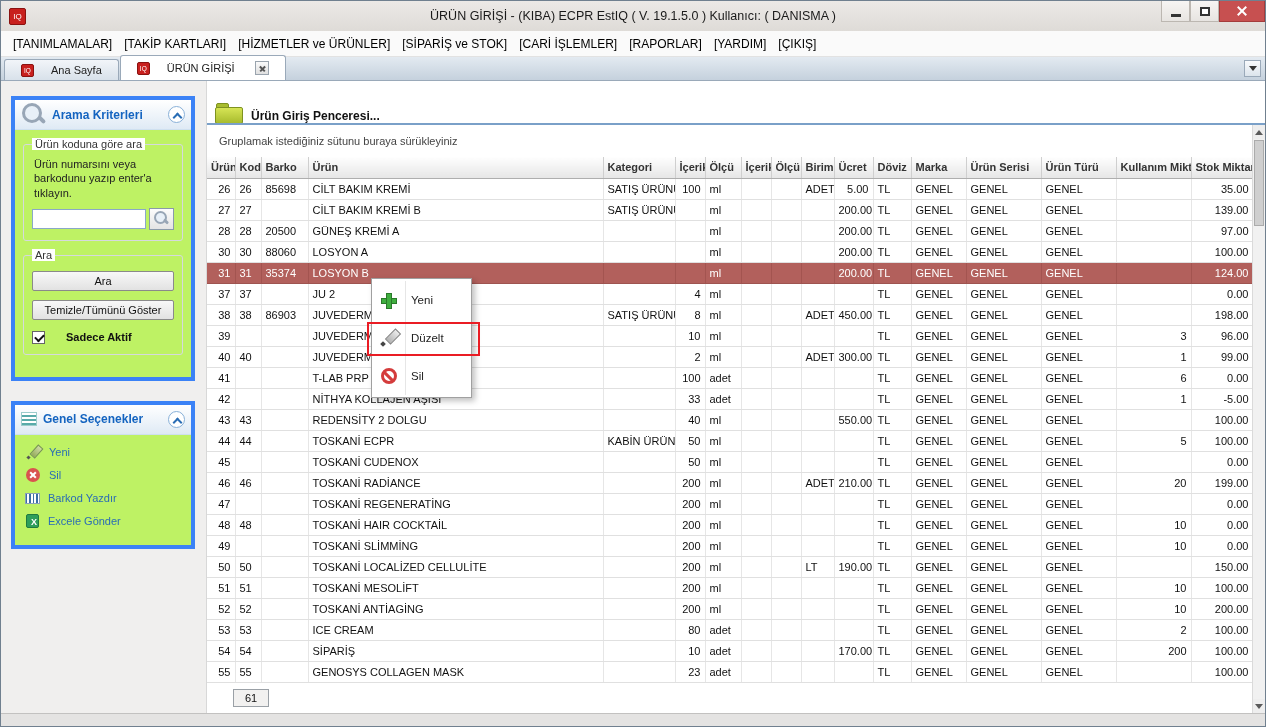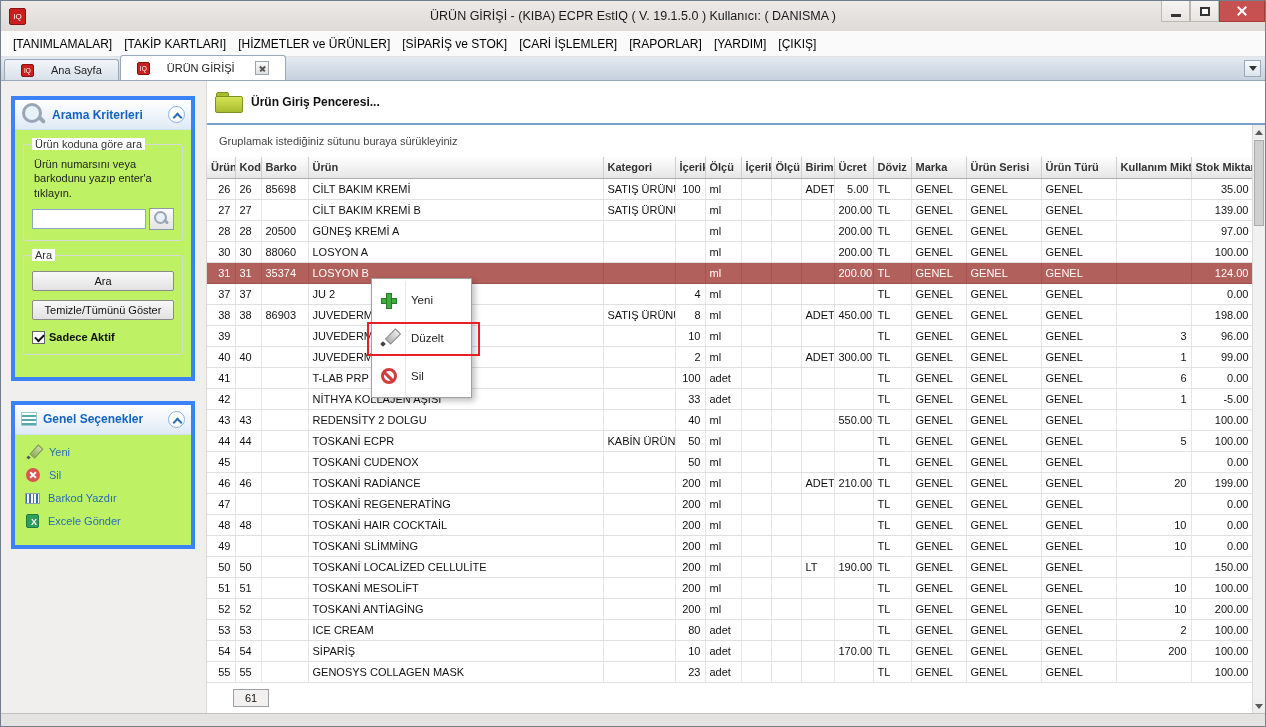--- a/index.html
+++ b/index.html
@@ -42,29 +42,29 @@
   .panel-title{color:#1464c0;font-weight:bold;font-size:12px;flex:1}
   .panel-body{padding:8px}
   .groupbox{position:relative;border:1px solid #d5d9de;border-radius:3px;margin-top:6px;padding:12px 8px 10px;margin-bottom:14px}
   .legend{position:absolute;top:-7px;left:8px;background:#fff;padding:0 3px;font-size:11px;color:#333;white-space:nowrap}
   .hint{font-size:11px;color:#222;line-height:1.3;width:120px;margin:0 0 8px 2px}
   .search-row{display:flex;gap:3px;align-items:center}
   .search-input{flex:1;min-width:0;height:20px;border:1px solid #8aa8c8;font-size:11px;padding:0 3px;font-family:inherit}
   .search-btn{width:25px;height:22px;border:1px solid #8a9aaa;background:linear-gradient(#fcfcfc,#e4e4e4);display:flex;align-items:center;justify-content:center;padding:0}
   .btn{display:block;width:100%;height:20px;margin-top:9px;border:1px solid #8a8a8a;background:linear-gradient(#f8f8f8,#e2e2e2);font-size:11px;font-family:inherit;border-radius:2px;color:#111}
   .btn:first-of-type{margin-top:3px}
-  .check-row{display:flex;align-items:center;gap:4px;margin-top:11px}
+  .check-row{display:flex;align-items:center;gap:21px;margin-top:11px}
   .check-label{font-size:11px;font-weight:bold;color:#111}
   .checkbox{width:13px;height:13px;border:1px solid #666;background:#fff;position:relative;display:inline-block;flex:none}
   .checkbox.checked::after{content:"";position:absolute;left:2px;top:2px;width:7px;height:4px;border:solid #111;border-width:0 0 2px 2px;transform:rotate(-45deg)}
   .options{padding:6px 10px 12px}
   .opt-link{display:flex;align-items:center;gap:8px;height:23px;color:#2a6db5;font-size:11px;cursor:pointer}
   
   .main{flex:1;background:#fff;position:relative;min-width:0;border-left:1px solid #d8d8d8}
-  .main-header{height:42px;display:flex;align-items:center;gap:10px;padding-left:8px;background:#fff}
+  .main-header{height:42px;display:flex;align-items:flex-end;gap:10px;padding-left:8px;background:#fff}
   .main-title{font-weight:bold;font-size:12px;color:#111}
   .grid{position:absolute;top:42px;left:0;right:0;bottom:0;border-top:2px solid #7aa0c8;background:#fff}
   .group-bar{height:32px;line-height:32px;padding-left:12px;font-size:11px;color:#444;background:#fff;white-space:nowrap;overflow:hidden}
   .grid-scroll{position:absolute;top:32px;left:0;right:13px;bottom:0;overflow:hidden}
   table.grid-table{border-collapse:collapse;table-layout:fixed;width:100%}
   .grid-table th{height:21px;background:linear-gradient(#fefefe,#e6e6e6);border-right:1px solid #cfcfcf;border-bottom:1px solid #aeaeae;
     font-weight:bold;font-size:11px;color:#333;text-align:left;padding:0 4px;overflow:hidden;white-space:nowrap;cursor:default}
   .grid-table td{height:21px;border-right:1px solid #e6e6e6;border-bottom:1px solid #e0e0e0;font-size:11px;color:#111;padding:0 4px;overflow:hidden;white-space:nowrap;background:#fff}
   .grid-table td.num{text-align:right}
   .grid-table tr.selected td{background:#b2605c;color:#fff;border-right-color:#a35450;border-bottom-color:#9e5450}

